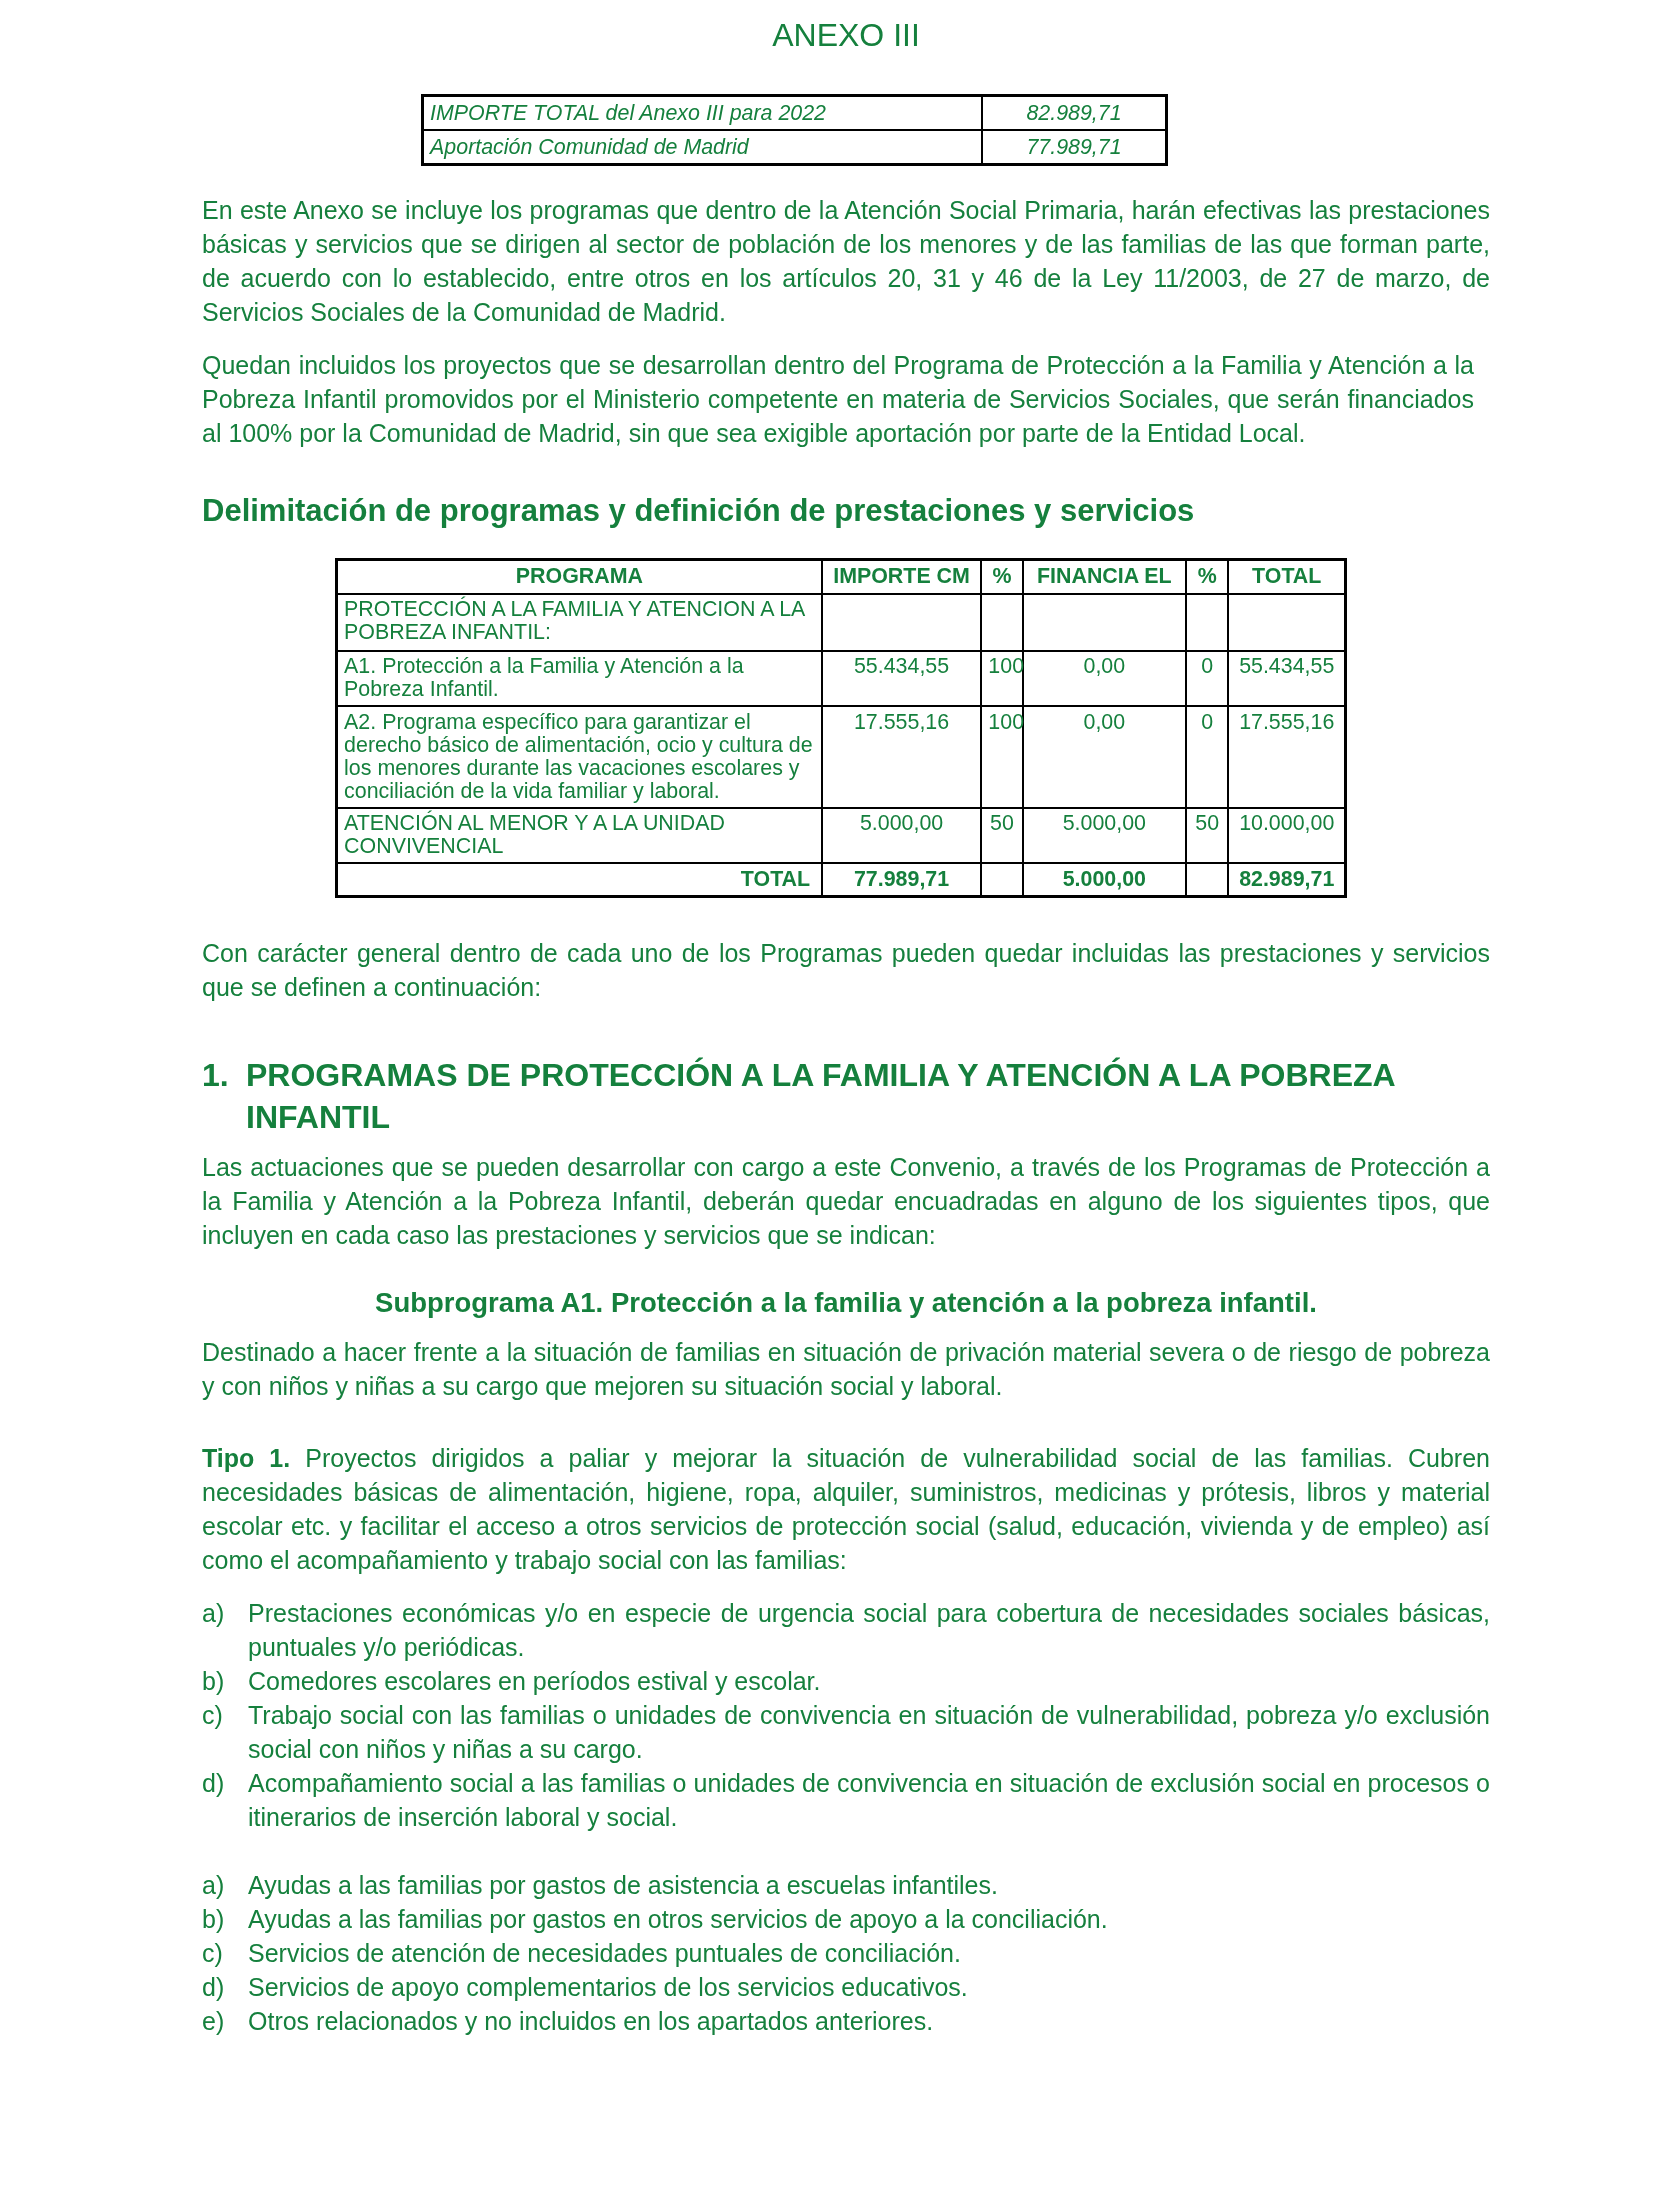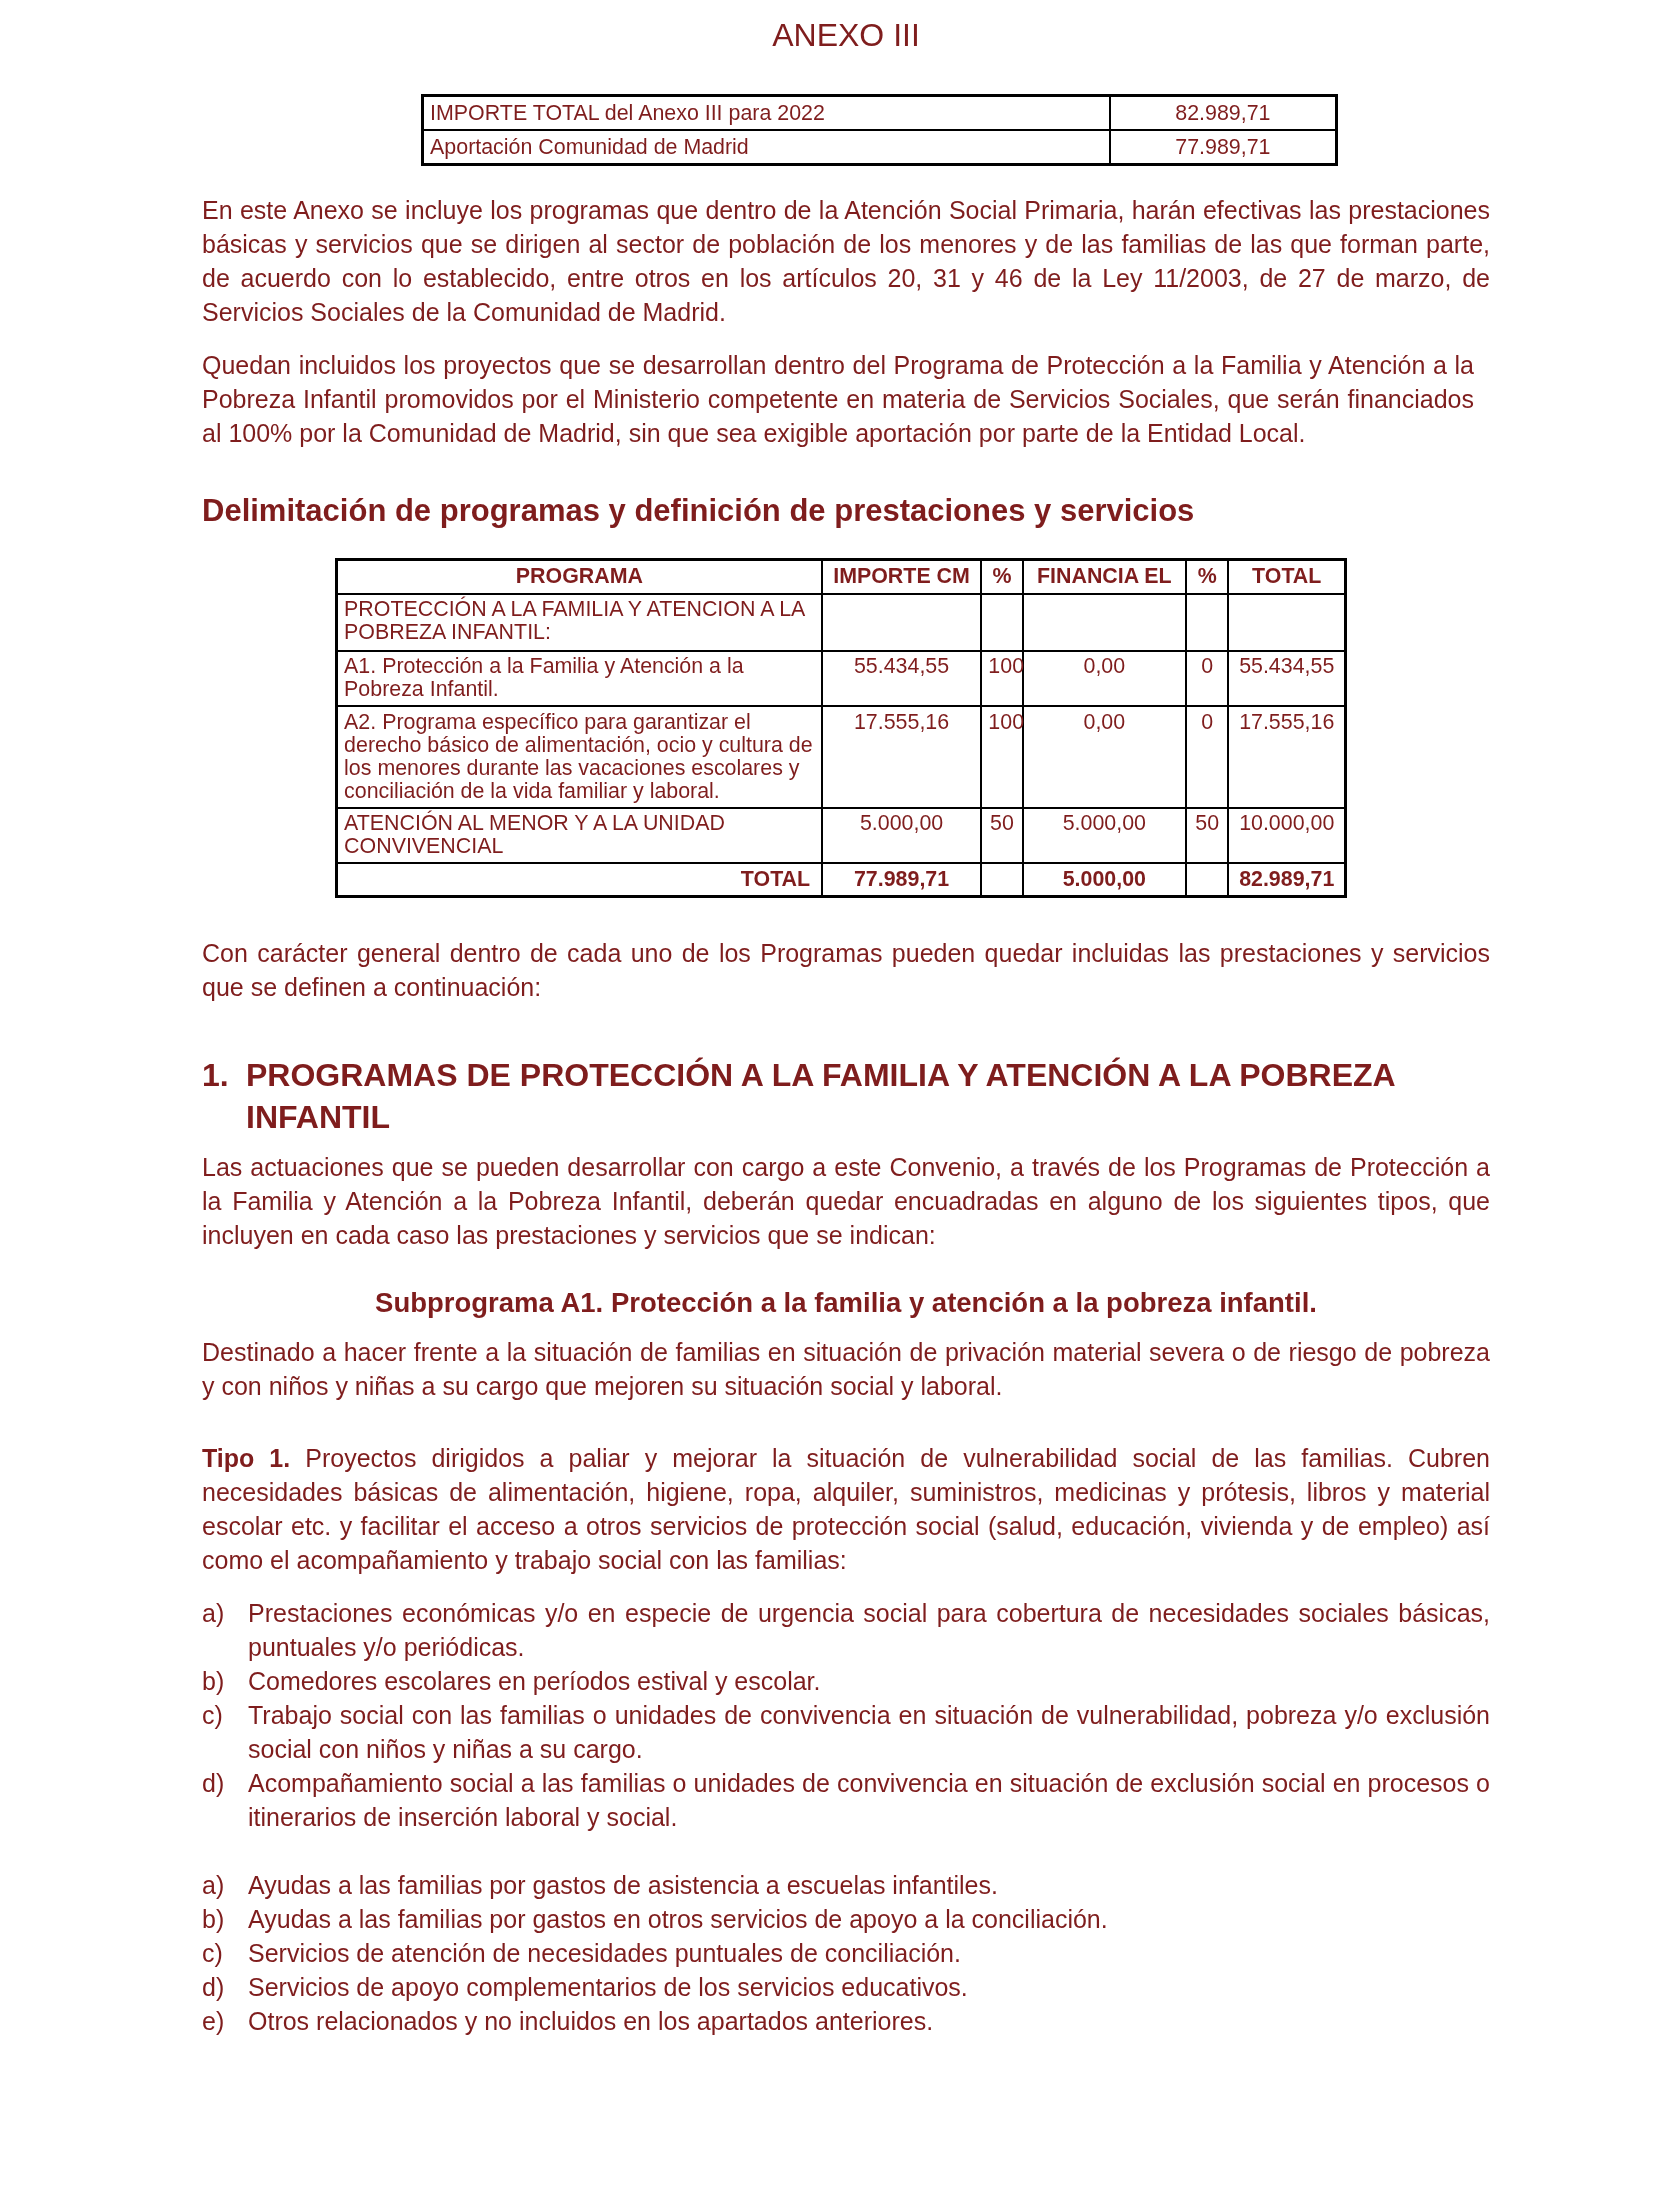--- a/index.html
+++ b/index.html
@@ -2,21 +2,21 @@
 <html style="font-size:12.2px"><head>
 <meta charset="utf-8">
 <style>
   * { margin:0; padding:0; box-sizing:border-box; }
   html,body { background:#888; }
   .page {
     position:relative;
     width:1672px; height:2194px;
     margin:0 auto;
     background:#ffffff;
-    color:#7f1d1d;
+    color:#15803d;
     font-family:"Liberation Sans","DejaVu Sans",sans-serif;
     padding:17px 182px 0 202px;
     overflow:hidden;
   }
   .doc-title {
     font-size:32px; line-height:37px; font-weight:normal;
     text-align:center;
     margin:0 0 40px 0;
   }
   .h-main {
@@ -46,23 +46,23 @@
   .list { font-size:25px; line-height:34px; }
   .list-1 { margin:0 0 34px 0; }
   .list-item { display:flex; }
   .list-item .marker { flex:0 0 46px; }
   .list-item .itext { flex:1; text-align:justify; }
 
   
   table.t1 {
     border-collapse:collapse;
     margin:4px 0 27px 219px;
-    width:917px;
+    width:747px;
     table-layout:fixed;
-    font-size:21.4px; line-height:24.4px;
+    font-size:21.4px; line-height:24.4px;font-style:italic;
   }
   table.t1 td { border:2.3px solid #000; padding:3.8px 6.1px; vertical-align:middle; height:33px; }
   table.t1 { border:3.1px solid #000; }
   table.t1 td.lbl { width:75.2%; text-align:left; }
   table.t1 td.val { width:24.8%; text-align:center; }
 
   
   table.t2 {
     border-collapse:collapse;
     margin:0 0 38px 133px;

